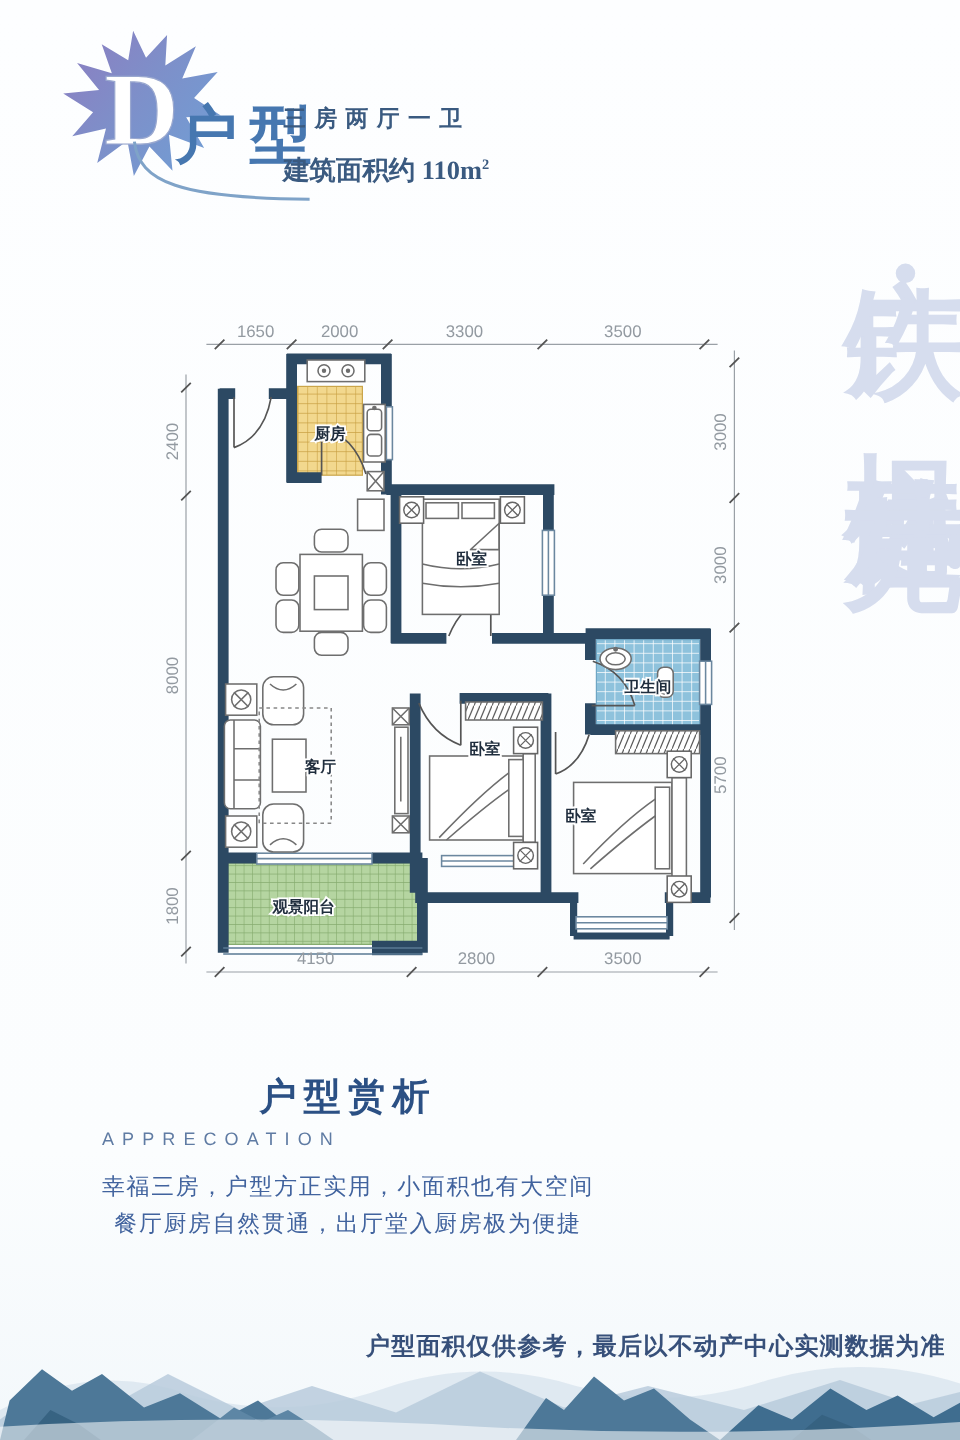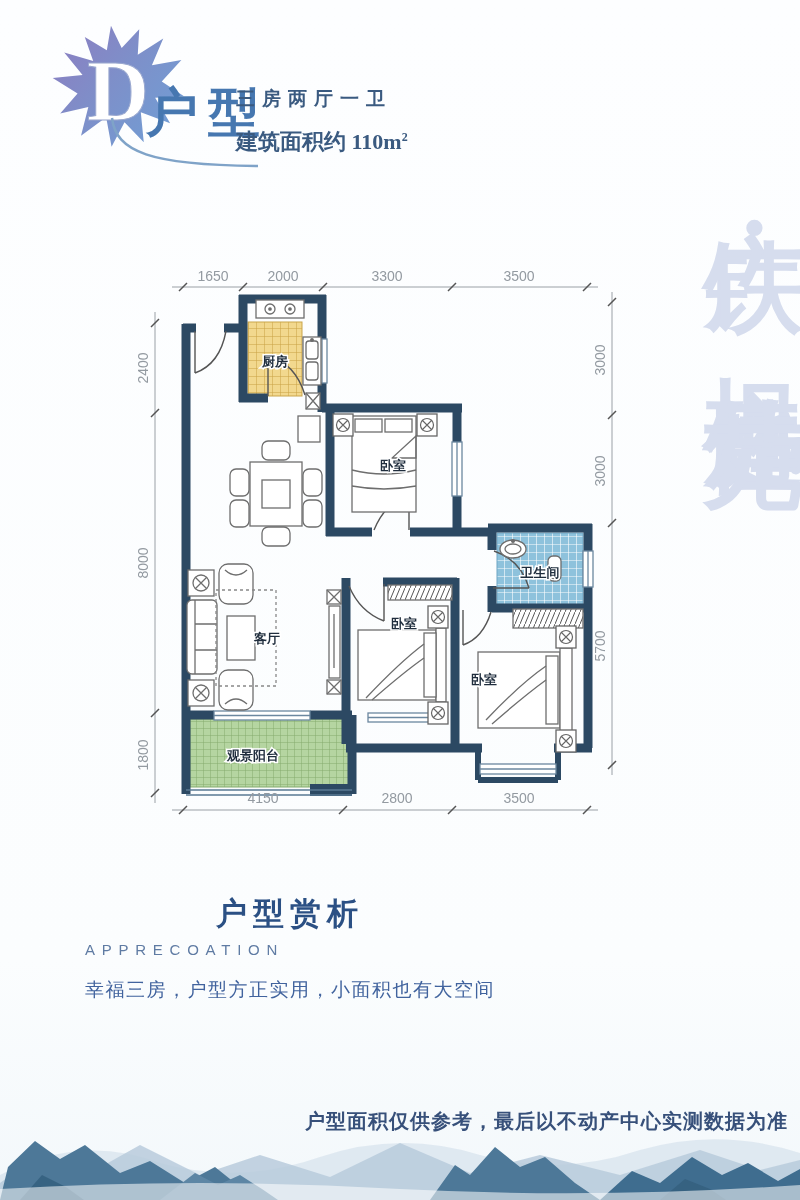--- a/index.html
+++ b/index.html
@@ -282,20 +282,21 @@
     <text class="dim" x="605" y="471" text-anchor="middle" transform="rotate(-90 605 471)">3000</text>
     <text class="dim" x="605" y="646" text-anchor="middle" transform="rotate(-90 605 646)">5700</text>
   </g>
 </svg>
 
 <section class="appre">
   <h2>户型赏析</h2>
   <div class="sub">APPRECOATION</div>
   <div class="lines">
     <p>幸福三房，户型方正实用，小面积也有大空间</p>
+    <p>餐厅厨房自然贯通，出厅堂入厨房极为便捷</p>
   </div>
 </section>
 
 <div class="disclaimer">户型面积仅供参考，最后以不动产中心实测数据为准</div>
 
 <svg class="mountains" viewBox="0 0 800 95" preserveAspectRatio="none">
   <path fill="#dde7f0" opacity="0.9" d="M0,70 Q80,28 160,58 Q240,80 320,52 Q400,25 480,50 Q560,72 640,45 Q720,22 800,48 L800,95 L0,95 Z"></path>
   <path fill="#b9cbdc" opacity="0.85" d="M0,78 L40,48 L90,68 L140,40 L200,70 L260,50 L330,72 L400,38 L470,68 L540,50 L620,70 L700,45 L760,65 L800,55 L800,95 L0,95 Z"></path>
   <path fill="#4d7898" d="M0,95 L8,62 L35,36 L60,54 L85,40 L120,68 L150,56 L185,78 L215,62 L245,86 L258,95 Z"></path>
   <path fill="#5d86a5" d="M160,95 L195,68 L218,80 L240,70 L262,84 L278,95 Z"></path>

